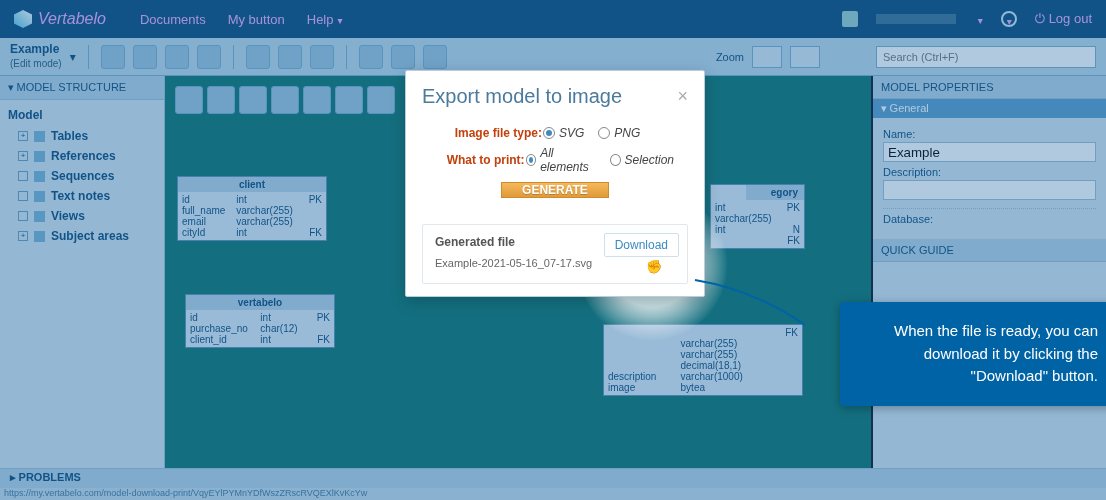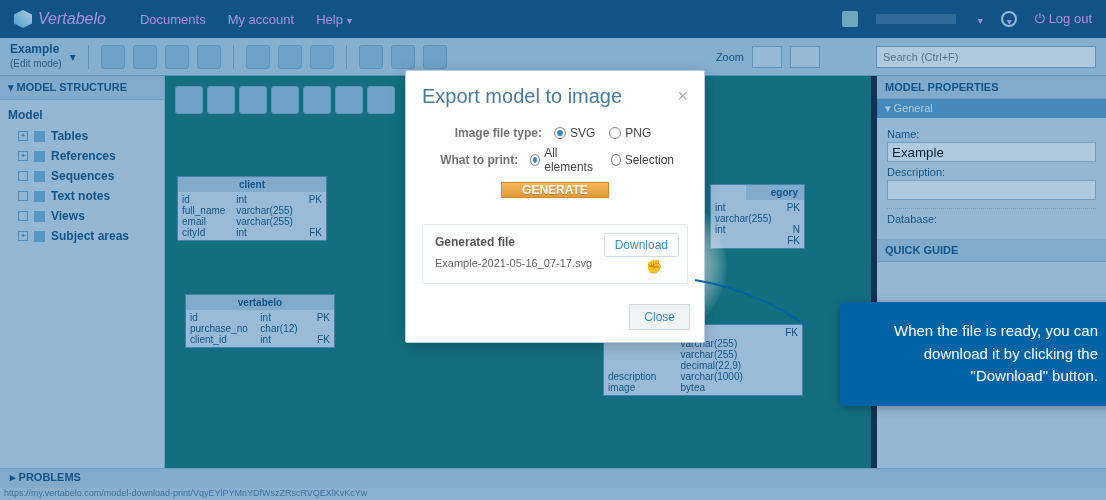--- a/index.html
+++ b/index.html
@@ -24,30 +24,30 @@
   .modeltitle { font-weight:bold; font-size:12px; color:#0d4b7a; line-height:1.1;}
   .modeltitle small{font-weight:normal;font-size:10px;color:#2a5a7a;}
   .tbicon { width:24px;height:24px;background:#9dc3dc; border:1px solid #7aaed0; border-radius:3px;}
   .divider-v{width:1px;height:24px;background:#7aaed0;margin:0 4px;}
   .zoom-label{font-size:11px;color:#0d4b7a;margin-left:auto;}
   .zoom-btn{width:30px;height:22px;border:1px solid #7aaed0;background:#d8e8f2;}
   .searchbox{width:220px;height:22px;border:1px solid #7aaed0;background:#fff;padding:2px 6px;font-size:11px;color:#888;}
 
   
   .leftpanel{position:absolute;top:76px;left:0;bottom:22px;width:165px;background:#d5e5f0;border-right:1px solid #9cc1d8;}
-  .panelhead{background:#b6d2e4;padding:5px 8px;font-size:11px;font-weight:bold;color:#0d4b7a;border-bottom:1px solid #9cc1d8;}
+  .panelhead{background:#b6d2e4;padding:5px 8px;font-size:11px;font-weight:normal;color:#0d4b7a;border-bottom:1px solid #9cc1d8;}
   .subsection{background:#5b9cc9;color:#fff;font-size:11px;padding:3px 8px;}
   .tree{padding:4px 8px;font-size:12px;color:#0d4b7a;}
   .tree .root{font-weight:bold;margin:4px 0;}
   .tree ul{list-style:none;margin-left:10px;}
   .tree li{padding:3px 0;display:flex;gap:6px;align-items:center;}
   .tree li .bx{width:10px;height:10px;border:1px solid #6a9cc0;font-size:8px;line-height:8px;text-align:center;}
   .tree li .ic{width:11px;height:11px;background:#7ab2d6;}
 
-  .rightpanel{position:absolute;top:76px;right:0;bottom:22px;width:235px;background:#d5e5f0;border-left:6px solid #0f172a;}
+  .rightpanel{position:absolute;top:76px;right:0;bottom:22px;width:235px;background:#d5e5f0;border-left:2px solid #0f172a;}
   .propsbody{padding:6px 10px;font-size:11px;color:#0d4b7a;}
   .propsbody label{display:block;margin:4px 0 2px;}
   .propsbody .field{width:100%;height:20px;border:1px solid #9cc1d8;background:#fff;padding:2px 4px;}
   .propsbody .sep{border:none;border-top:1px dotted #9cc1d8;margin:8px 0 4px;}
 
   
   .canvas{position:absolute;top:76px;left:165px;right:235px;bottom:22px;background:#0f766e;}
   .erm-table{position:absolute;border:1px solid #5b8fb6;background:#dceaf4;font-size:10px;color:#0d4b7a;}
   .erm-table .hdr{background:#b6d2e4;text-align:center;font-weight:bold;padding:2px;}
   .erm-table .cols{display:grid;grid-template-columns:auto auto auto;padding:2px 4px;column-gap:6px;}
@@ -57,24 +57,24 @@
   .problemsbar{position:absolute;left:0;right:0;bottom:12px;height:20px;background:#b6d2e4;border-top:1px solid #9cc1d8;padding:2px 10px;font-size:11px;font-weight:bold;color:#0d4b7a;}
   .statusbar{position:absolute;left:0;right:0;bottom:0;height:12px;background:#c5dae9;font-size:9px;color:#4a7a9c;padding:0 4px;}
 
   
   .modal{position:absolute;top:70px;left:405px;width:300px;background:#fff;border:1px solid #bcd;border-radius:2px;box-shadow:0 4px 16px rgba(0,0,0,0.2);z-index:60;font-size:13px;color:#444;}
   .modal .mhead{padding:14px 16px 6px;display:flex;justify-content:space-between;align-items:center;}
   .modal .mhead h2{font-size:20px;font-weight:normal;color:#4a7a9c;}
   .modal .close-x{color:#aaa;font-size:18px;cursor:pointer;}
   .modal .mbody{padding:6px 16px 10px;}
   .modal .formrow{display:flex;align-items:center;margin:6px 0;font-size:12px;}
-  .modal .formrow label{width:120px;text-align:right;margin-right:12px;font-weight:bold;color:#737373;}
+  .modal .formrow label{width:120px;text-align:right;margin-right:1px;font-weight:bold;color:#c2410c;}
   .modal .radio{width:12px;height:12px;border:1px solid #888;border-radius:50%;display:inline-block;margin-right:4px;position:relative;vertical-align:middle;}
   .modal .radio.on::after{content:"";position:absolute;inset:2px;background:#3a8bc4;border-radius:50%;}
-  .modal .optlabel{margin-right:14px;vertical-align:middle;}
+  .modal .optlabel{margin-right:14px;vertical-align:middle;font-style:italic;}
   .genbtn{display:block;margin:8px auto 4px;padding:0 20px;background:linear-gradient(#f5b85a,#e09a3a);border:1px solid #d08a2a;color:#fff;font-weight:bold;font-size:12px;cursor:pointer;text-shadow:0 1px 0 rgba(0,0,0,0.2);}
   .genfile-box{border:1px solid #e0e8ee;border-radius:2px;margin:12px 16px;padding:10px 12px 14px;position:relative;}
   .genfile-box .ttl{font-weight:bold;color:#555;font-size:12px;}
   .genfile-box .fname{font-size:11px;color:#666;margin-top:8px;}
   .dlbtn{position:absolute;top:8px;right:8px;padding:4px 10px;border:1px solid #cde0ee;background:#fff;color:#3a8bc4;font-size:12px;cursor:pointer;border-radius:2px;}
   .mfoot{padding:8px 14px 12px;text-align:right;}
   .closebtn{padding:5px 14px;background:#f0f4f7;border:1px solid #cdd8e0;color:#3a8bc4;font-size:12px;cursor:pointer;}
 
   
   .spotlight{position:absolute;width:150px;height:150px;border-radius:50%;background:radial-gradient(circle, rgba(255,255,255,0.75) 40%, rgba(255,255,255,0.0) 72%);z-index:55;pointer-events:none;}
@@ -87,21 +87,21 @@
 </head>
 <body>
 
 <div class="topnav">
   <div class="logo">
     <span class="cubes"></span>
     <span>Vertabelo</span>
   </div>
   <div class="topnav-links">
     <span>Documents</span>
-    <span>My account</span>
+    <span>My button</span>
     <span class="caret">Help</span>
   </div>
   <div class="topnav-right">
     <span class="avatar"></span>
     <span style="width:80px;height:10px;background:rgba(255,255,255,0.2);"></span>
     <span class="caret"></span>
     <span class="speech-ic caret"></span>
     <span>⏻ <span>Log out</span></span>
   </div>
 </div>
@@ -246,21 +246,21 @@
       <span></span>
         <span></span>
         <span class="right">FK</span>
       <span></span>
         <span>varchar(255)</span>
         <span></span>
       <span></span>
         <span>varchar(255)</span>
         <span></span>
       <span></span>
-        <span>decimal(22,9)</span>
+        <span>decimal(18,1)</span>
         <span></span>
       <span>description</span>
         <span>varchar(1000)</span>
         <span></span>
       <span>image</span>
         <span>bytea</span>
         <span></span>
     </div>
   </div>
 </div>
@@ -293,23 +293,20 @@
         <span class="optlabel">Selection</span>
     </div>
     <button class="genbtn">GENERATE</button>
   </div>
   <div class="genfile-box">
     <div class="ttl">Generated file</div>
     <button class="dlbtn">Download</button>
     <div style="position:absolute;top:34px;right:24px;font-size:13px;color:#222;">✊</div>
     <div class="fname">Example-2021-05-16_07-17.svg</div>
   </div>
-  <div class="mfoot">
-    <button class="closebtn">Close</button>
-  </div>
 </div>
 
 <div class="callout-line" style="top:280px;left:695px;">
   <svg width="120" height="60">
       <path d="M0 0 Q60 10 110 45" stroke="#0063a5" stroke-width="2" fill="none"></path>
     </svg>
 </div>
 
 <div class="callout" style="top:302px;left:840px;text-align:right;">
   <span>When the file is ready, you can download it by clicking the "Download" button.</span>

